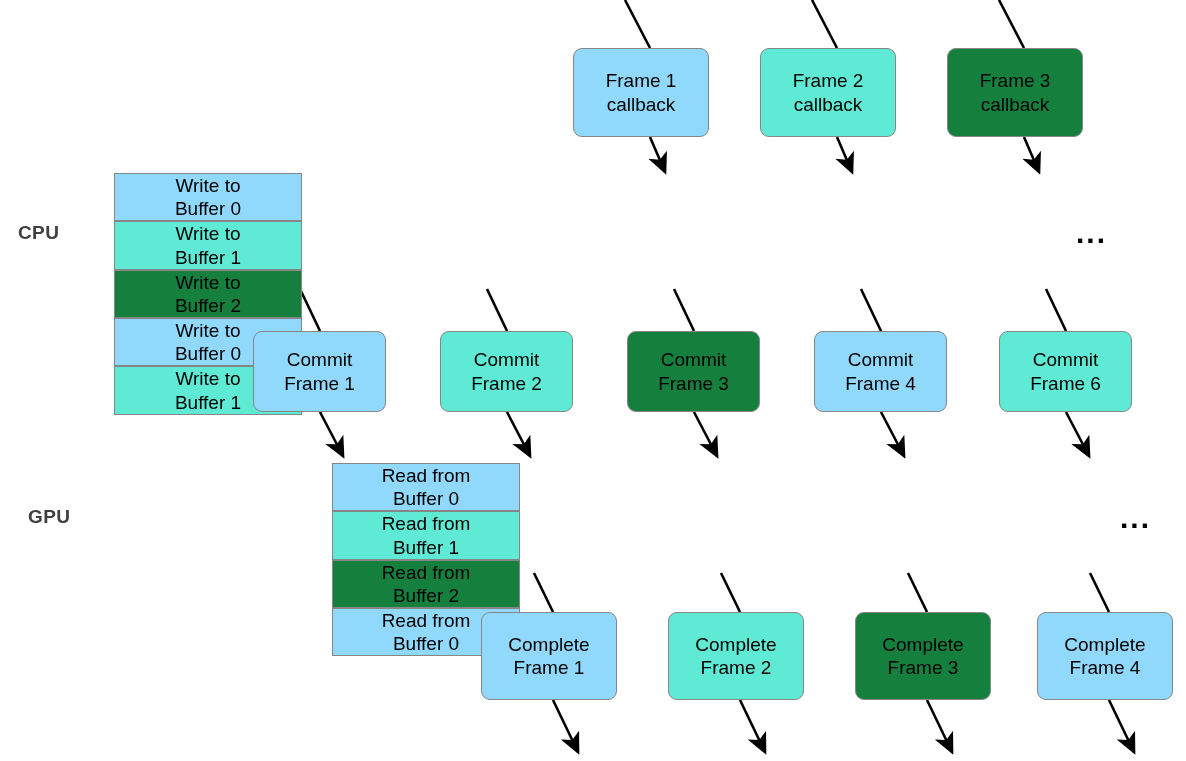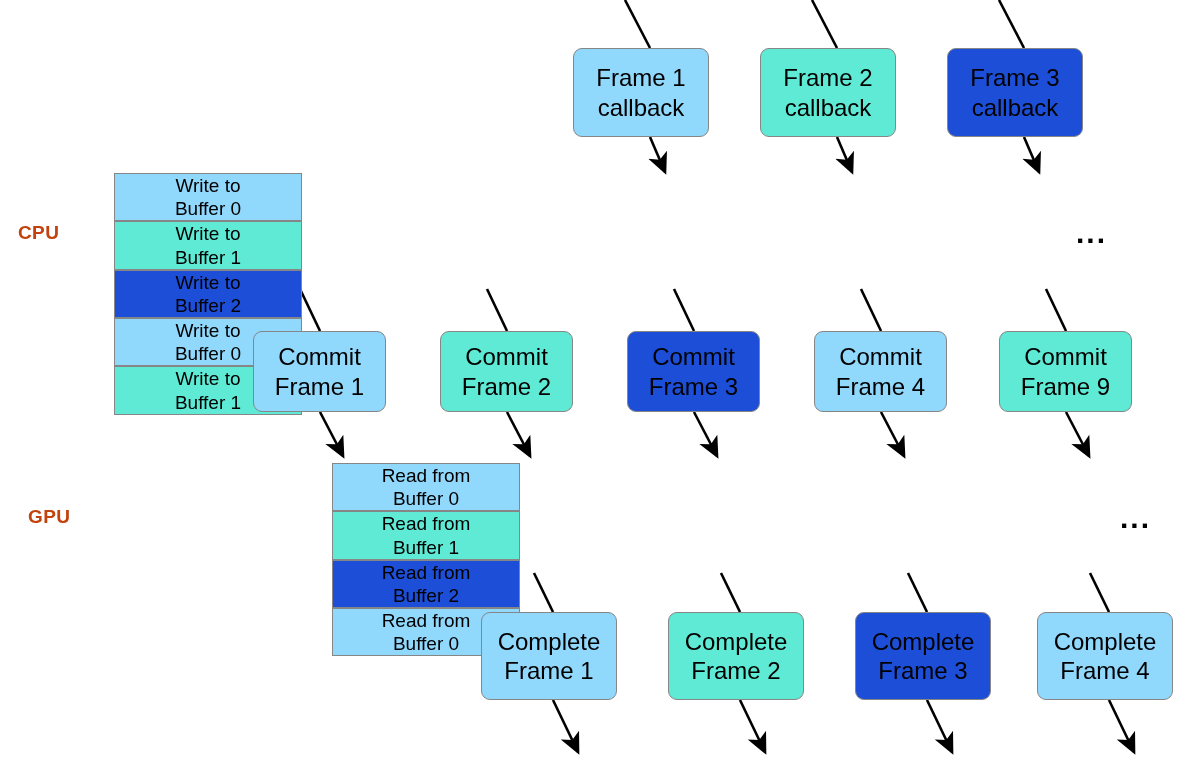--- a/index.html
+++ b/index.html
@@ -22,21 +22,21 @@
     left: 0;
     top: 0;
     width: 1186px;
     height: 761px;
     pointer-events: none;
   }
   .lane-label {
     position: absolute;
     font-weight: bold;
     font-size: 19px;
-    color: #c2410c;
+    color: #404040;
     letter-spacing: 0.4px;
     white-space: nowrap;
   }
   .ellipsis {
     position: absolute;
     font-weight: bold;
     font-size: 30px;
     color: #000000;
     line-height: 1;
     letter-spacing: 2px;
@@ -62,27 +62,27 @@
   .seg:last-child { margin-right: 0; }
   .node {
     position: absolute;
     box-sizing: border-box;
     border: 1.5px solid #868686;
     border-radius: 9px;
     display: flex;
     align-items: center;
     justify-content: center;
     text-align: center;
-    font-size: 24px;
+    font-size: 19px;
     color: #000000;
     line-height: 1.22;
   }
   .c-blue  { background: #90d8fc; }
   .c-green { background: #5eead4; }
-  .c-red   { background: #1d4ed8; }
+  .c-red   { background: #15803d; }
 </style>
 </head>
 <body>
 
 <div id="diagram-root">
 
   <svg class="edges" viewBox="0 0 1186 761">
     <defs>
       <marker id="ah" markerWidth="9" markerHeight="9" refX="7.2" refY="4.5" orient="auto" markerUnits="strokeWidth">
         <path d="M0,0.6 L8.4,4.5 L0,8.4 L2.1,4.5 z" fill="#000000"></path>
@@ -198,21 +198,21 @@
   </div>
   <div class="node c-blue" style="left:814px; top:331px; width:133px; height:81px;">
     <div>
       <span>Commit</span><br>
       <span>Frame 4</span>
     </div>
   </div>
   <div class="node c-green" style="left:999px; top:331px; width:133px; height:81px;">
     <div>
       <span>Commit</span><br>
-      <span>Frame 9</span>
+      <span>Frame 6</span>
     </div>
   </div>
 
   <div class="lane-label" style="left:28px; top:506px;">GPU</div>
 
   <div class="lane" style="left:332px; top:463px; height:111px;">
     <div class="seg c-blue" style="width:188px;">
       <div>
         <span>Read from</span><br>
         <span>Buffer 0</span>

